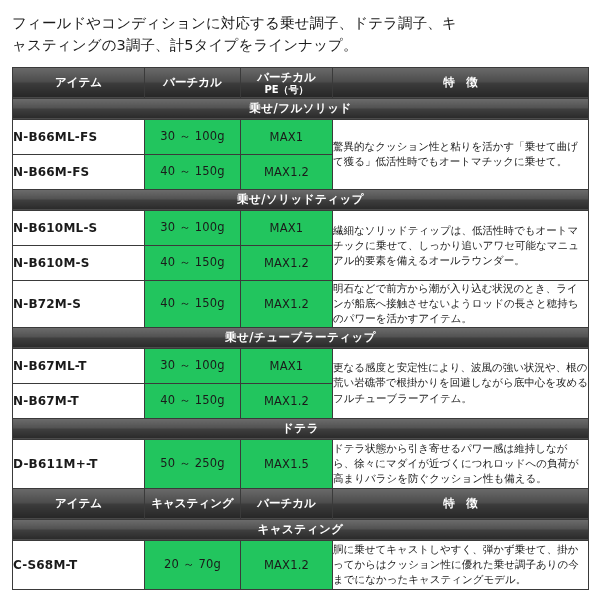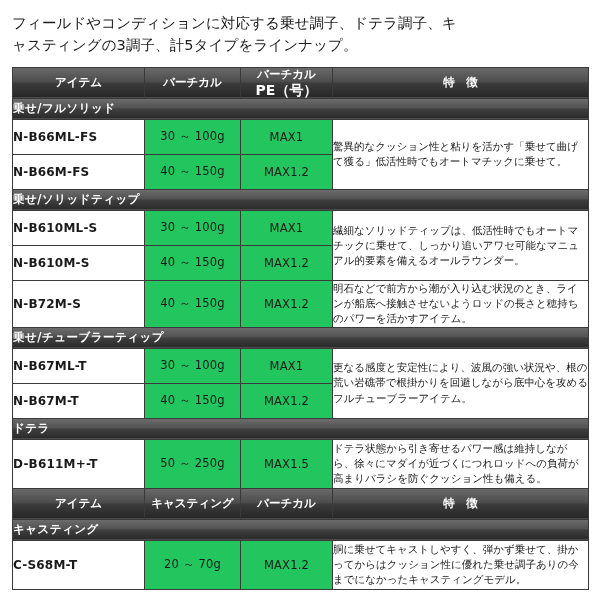--- a/index.html
+++ b/index.html
@@ -44,27 +44,27 @@
     text-align: center;
     font-size: 11.5px;
     font-weight: bold;
     height: 30px;
     line-height: 1.15;
     padding: 2px 1px;
     margin-left: 20px;
   }
   .hdr-sub {
     display: block;
-    font-size: 14px;
+    font-size: 10px;
     font-weight: bold;
   }
   .group-row td {
     background: linear-gradient(to bottom, #6d6d6d 0%, #515151 48%, #3f3f3f 52%, #2a2a2a 100%);
     color: #ffffff;
-    text-align: left;
+    text-align: center;
     font-size: 11.5px;
     font-weight: bold;
     height: 20px;
     letter-spacing: 0.5px;
   }
   .item-cell {
     text-align: left;
     font-weight: bold;
     font-size: 12px;
     height: 34px;

